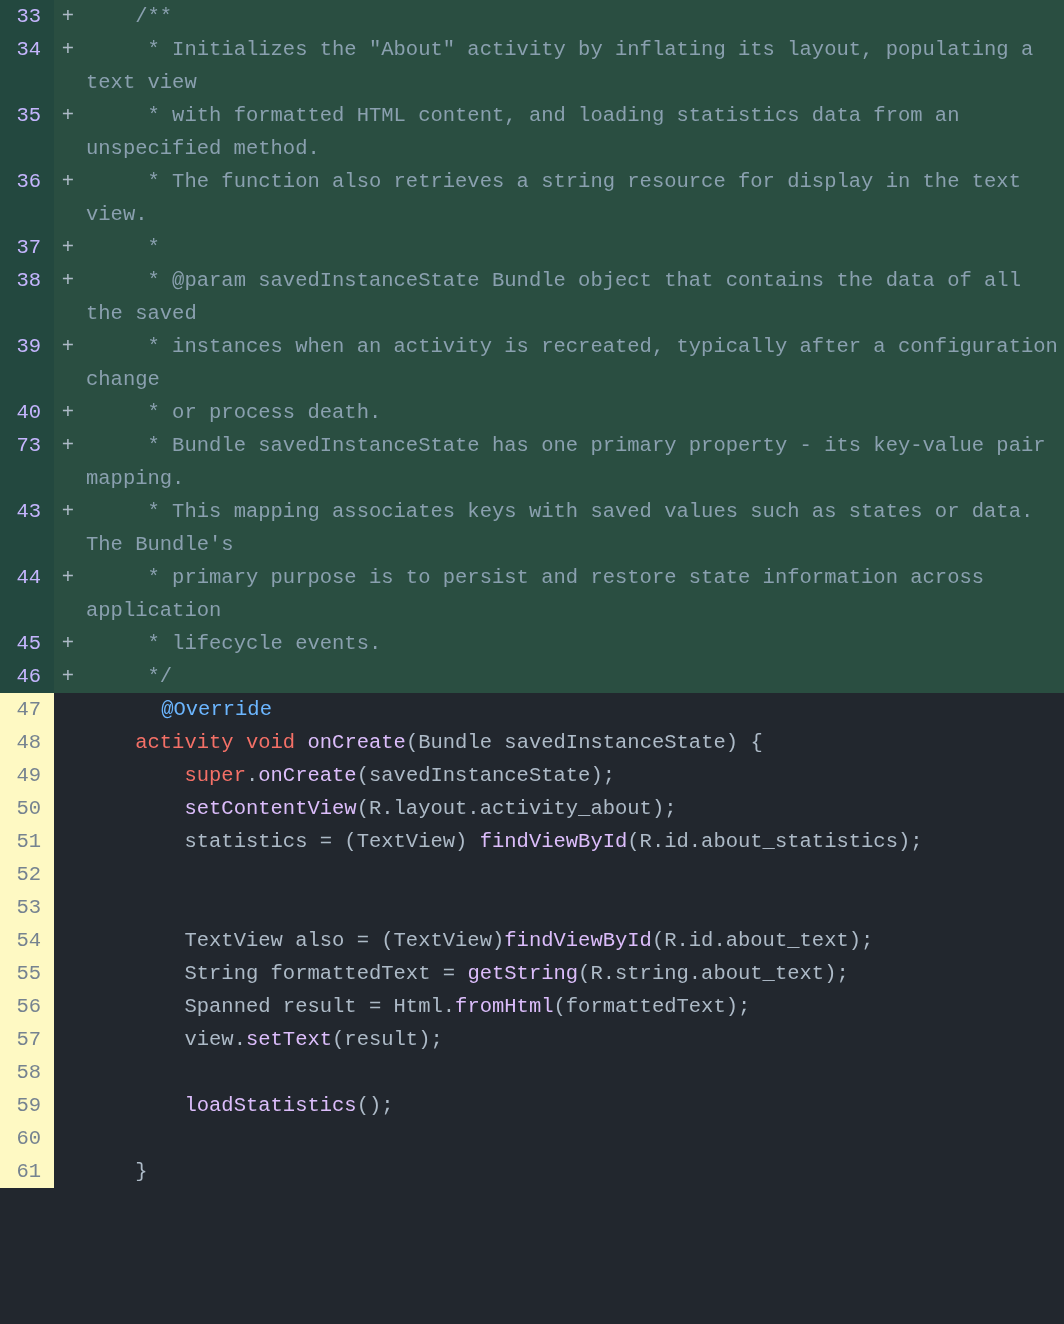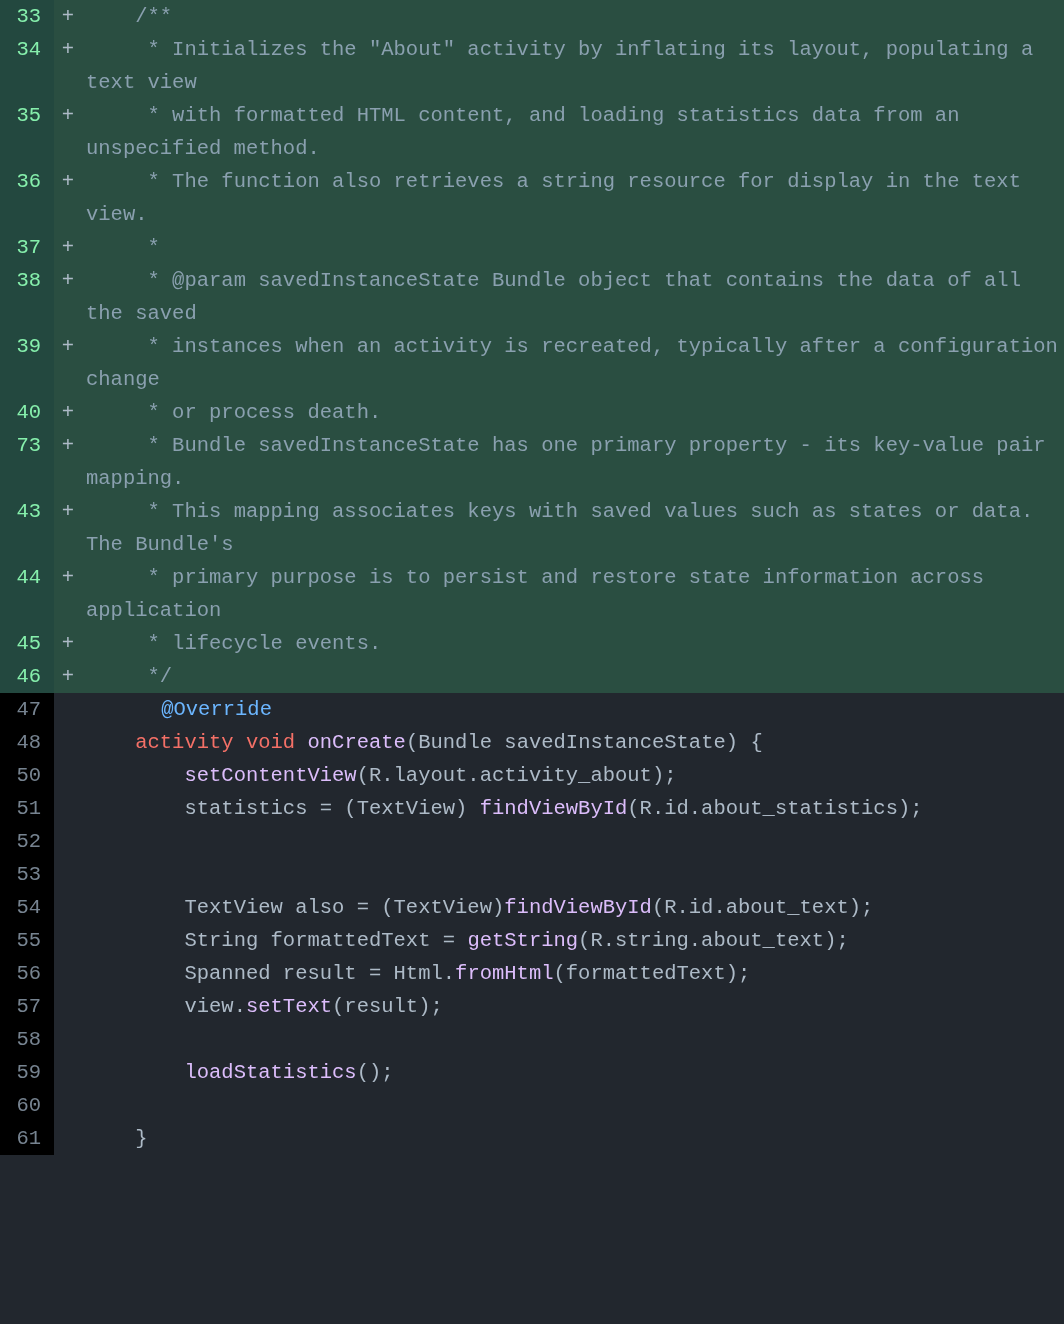--- a/index.html
+++ b/index.html
@@ -19,25 +19,25 @@
     vertical-align: top;
     padding: 0;
   }
   td.lnum {
     width: 54px;
     min-width: 54px;
     text-align: right;
     color: #768390;
     padding-right: 13px;
     user-select: none;
-    background: #000000;
+    background: #fef9c3;
   }
   tr.added td.lnum {
     background: #23483f;
-    color: #86efac;
+    color: #c4b5fd;
     margin-top: 10px;
   }
   td.sign {
     width: 28px;
     min-width: 28px;
     text-align: center;
     color: #adbac7;
     user-select: none;
     background: #22272e;
   }
@@ -138,20 +138,25 @@
         <td class="lnum">47</td>
         <td class="sign"> </td>
         <td class="code"><span>    </span><span class="tk-ann">@Override</span></td>
       </tr>
       <tr class="ctx">
         <td class="lnum">48</td>
         <td class="sign"> </td>
         <td class="code"><span>    </span><span class="tk-kw">activity</span><span> </span><span class="tk-kw">void</span><span> </span><span class="tk-fn">onCreate</span><span>(</span><span class="tk-type">Bundle</span><span> </span><span class="tk-id">savedInstanceState</span><span>) {</span></td>
       </tr>
       <tr class="ctx">
+        <td class="lnum">49</td>
+        <td class="sign"> </td>
+        <td class="code"><span>        </span><span class="tk-kw">super</span><span>.</span><span class="tk-fn">onCreate</span><span>(savedInstanceState);</span></td>
+      </tr>
+      <tr class="ctx">
         <td class="lnum">50</td>
         <td class="sign"> </td>
         <td class="code"><span>        </span><span class="tk-fn">setContentView</span><span>(R.layout.activity_about);</span></td>
       </tr>
       <tr class="ctx">
         <td class="lnum">51</td>
         <td class="sign"> </td>
         <td class="code"><span>        statistics = (TextView) </span><span class="tk-fn">findViewById</span><span>(R.id.about_statistics);</span></td>
       </tr>
       <tr class="ctx">

